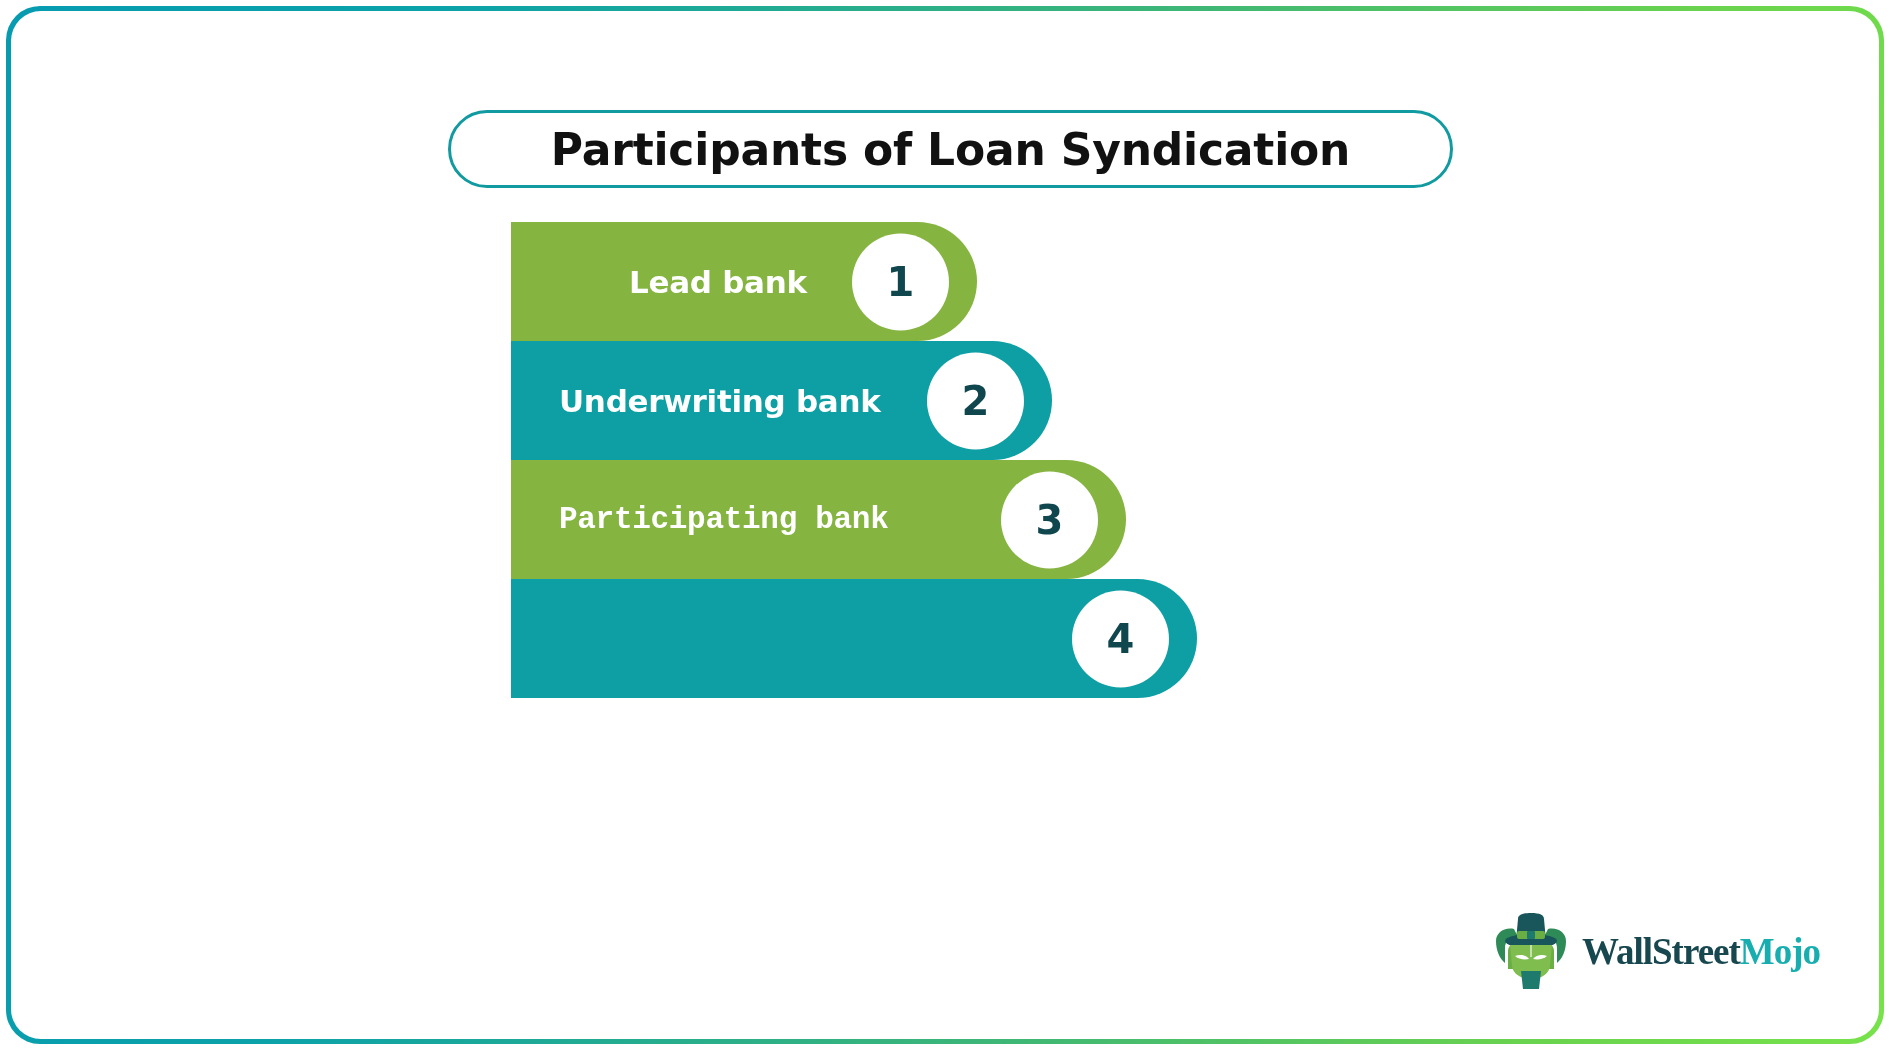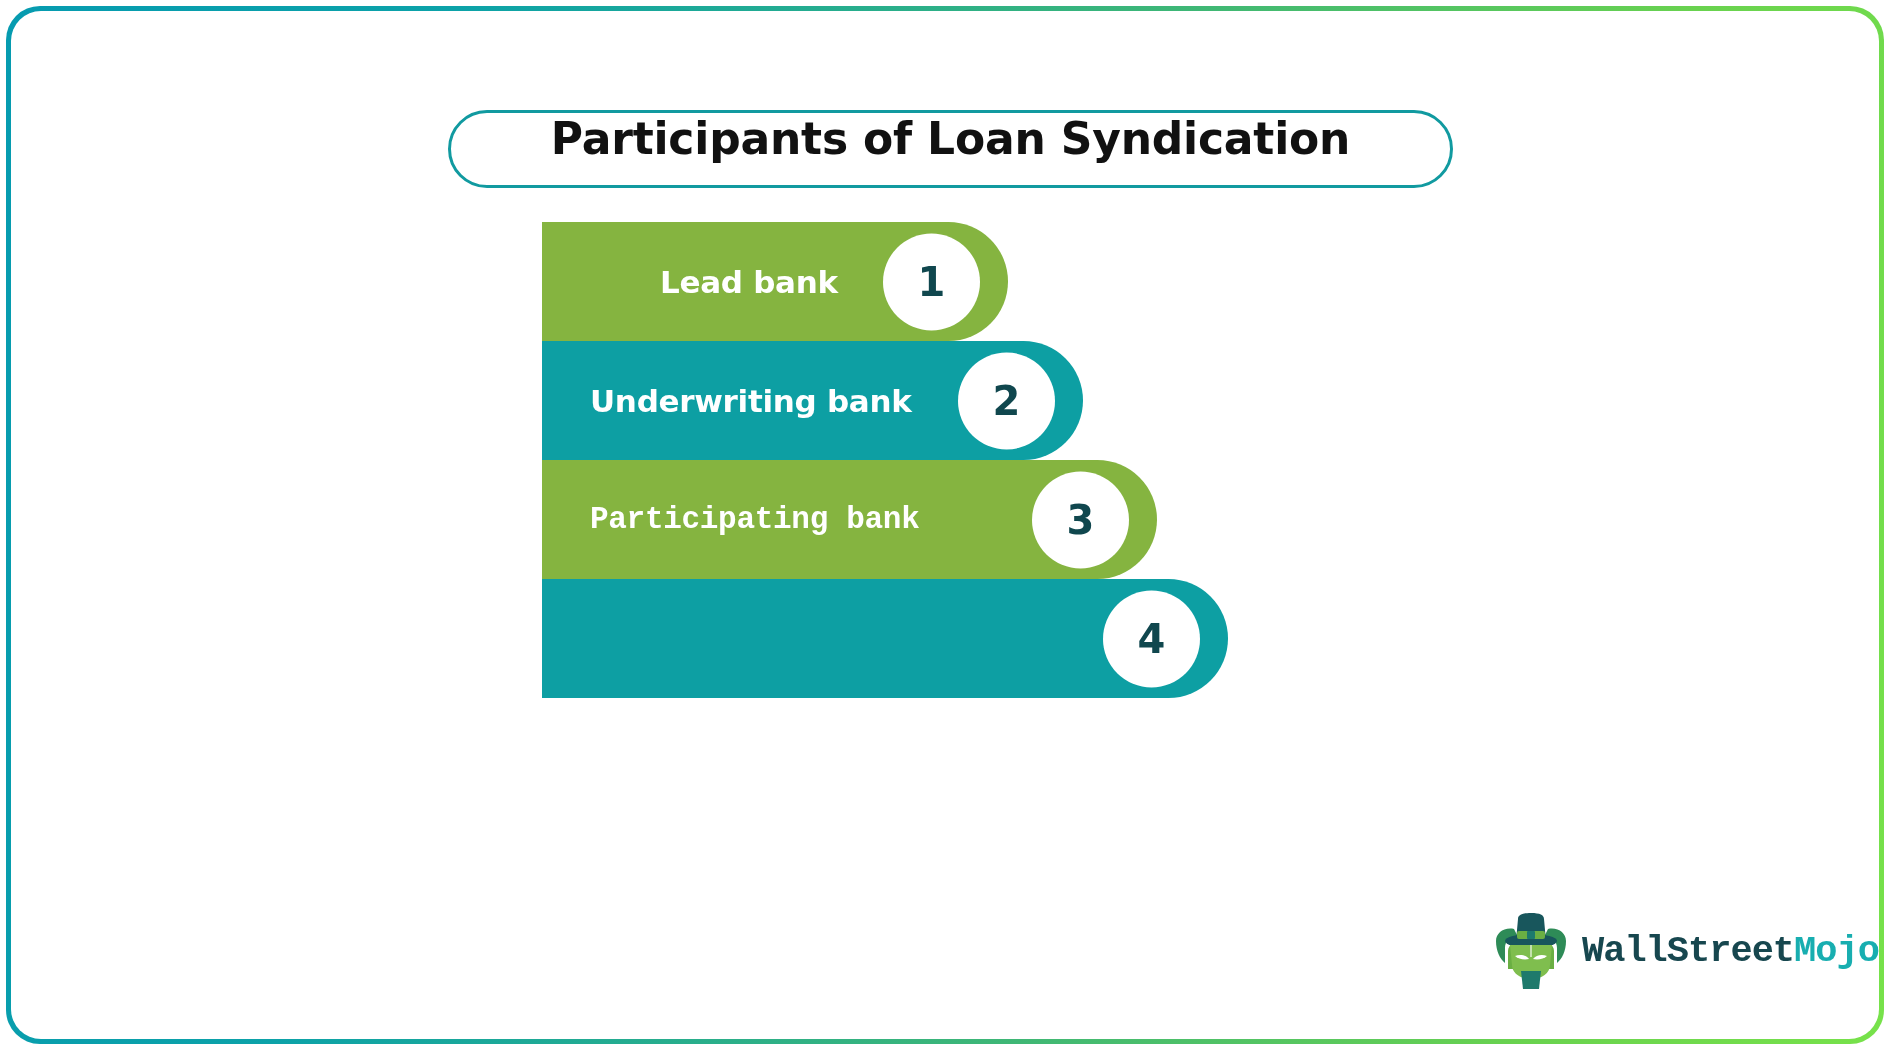--- a/index.html
+++ b/index.html
@@ -40,21 +40,21 @@
   #title-pill {
     position: absolute;
     left: 437px;
     top: 99px;
     width: 1005px;
     height: 78px;
     box-sizing: border-box;
     border: 3px solid #119AA0;
     border-radius: 39px;
     display: flex;
-    align-items: flex-start;
+    align-items: center;
     justify-content: center;
     background: #ffffff;
   }
   #title-text {
     font-family: "DejaVu Sans", sans-serif;
     font-size: 44px;
     font-weight: bold;
     color: #111111;
     letter-spacing: -0.2px;
     white-space: nowrap;
@@ -63,21 +63,21 @@
   
   #bars-area {
     position: absolute;
     left: 0;
     top: 0;
     width: 100%;
     height: 100%;
   }
   .bar-row {
     position: absolute;
-    left: 531px;
+    left: 500px;
     height: 119px;
   }
   .bar-shape {
     position: absolute;
     left: 0;
     top: 0;
     height: 100%;
     border-radius: 0 60px 60px 0;
   }
   .bar-label {
@@ -120,21 +120,21 @@
     display: flex;
     align-items: center;
     gap: 14px;
   }
   #brand-mascot {
     width: 74px;
     height: 80px;
     flex: 0 0 auto;
   }
   #brand-wordmark {
-    font-family: Liberation Mono, monospace;
+    font-family: Liberation Serif, serif;
     font-size: 37px;
     font-weight: bold;
     letter-spacing: -1px;
     white-space: nowrap;
   }
   .wm-dark { color: #17474F; }
   .wm-teal { color: #18AEB0; }
 </style>
 </head>
 <body>

